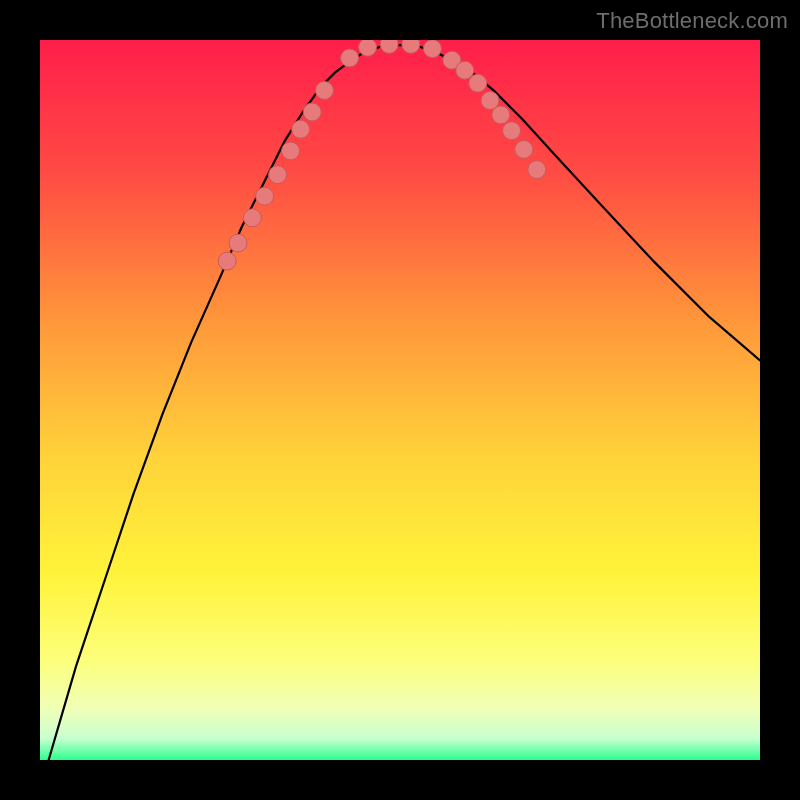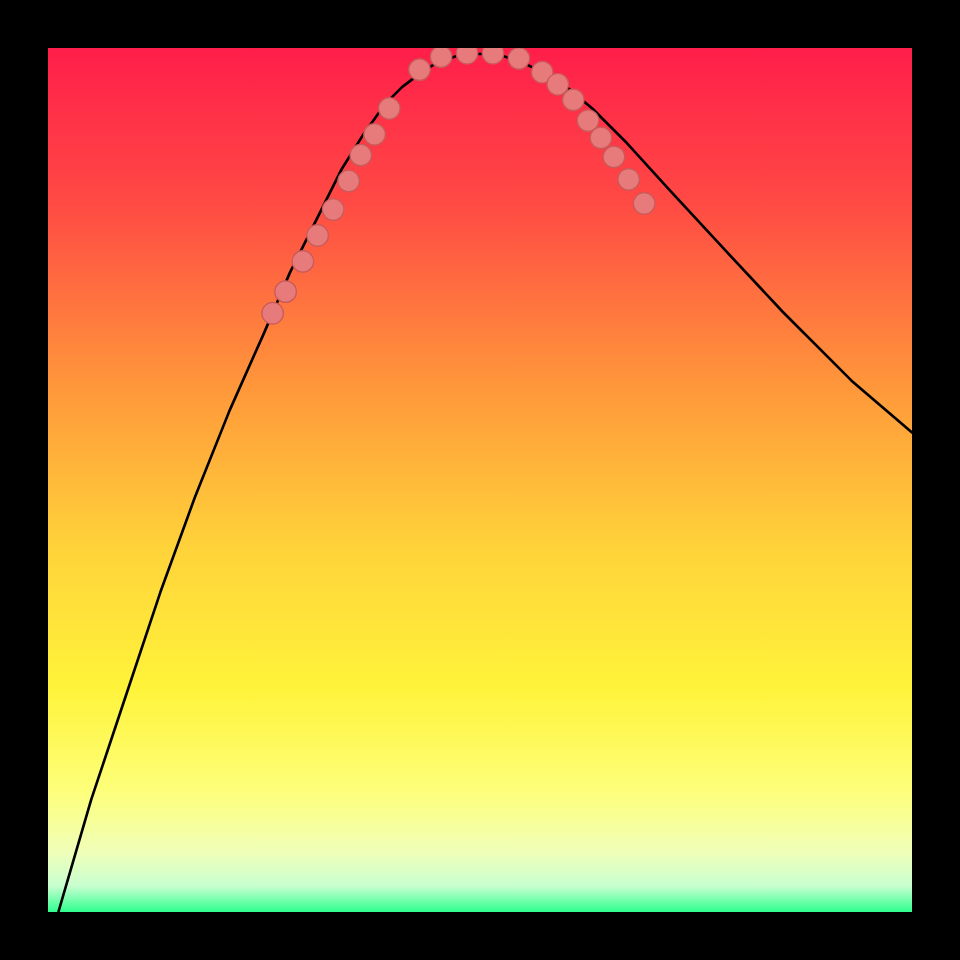--- a/index.html
+++ b/index.html
@@ -35,20 +35,21 @@
     color: #6d6d6d;
     letter-spacing: 0.2px;
     user-select: none;
   }
 </style>
 </head>
 <body>
 
 <div class="frame">
 
+  <div class="watermark">TheBottleneck.com</div>
 
   <svg class="plot" viewBox="0 0 720 720" preserveAspectRatio="none">
     <defs>
       <linearGradient id="bg-grad" x1="0" y1="0" x2="0" y2="1">
       <stop offset="0%" stop-color="#ff1e4a"></stop>
           <stop offset="18%" stop-color="#ff4a44"></stop>
           <stop offset="40%" stop-color="#ff9a3a"></stop>
           <stop offset="57.99999999999999%" stop-color="#ffd33a"></stop>
           <stop offset="74%" stop-color="#fff33a"></stop>
           <stop offset="86%" stop-color="#fdff7a"></stop>

